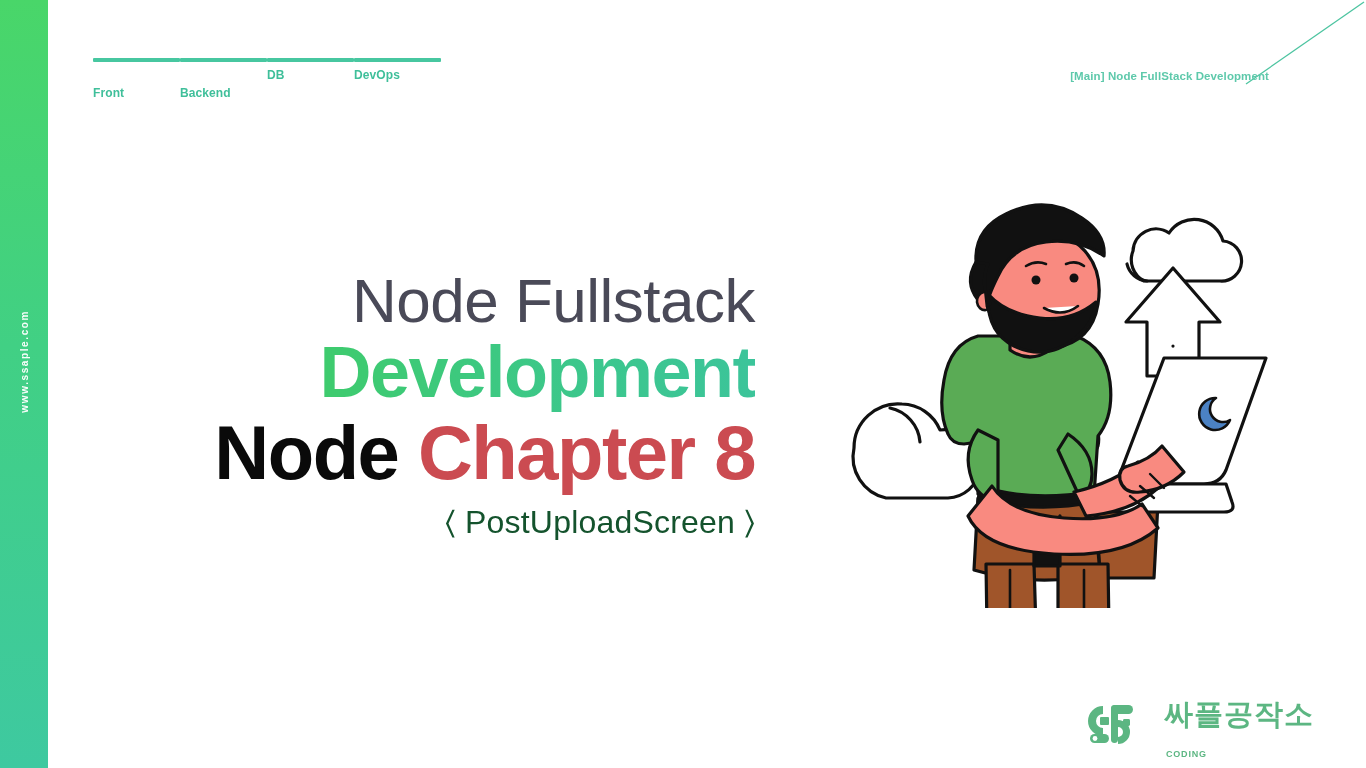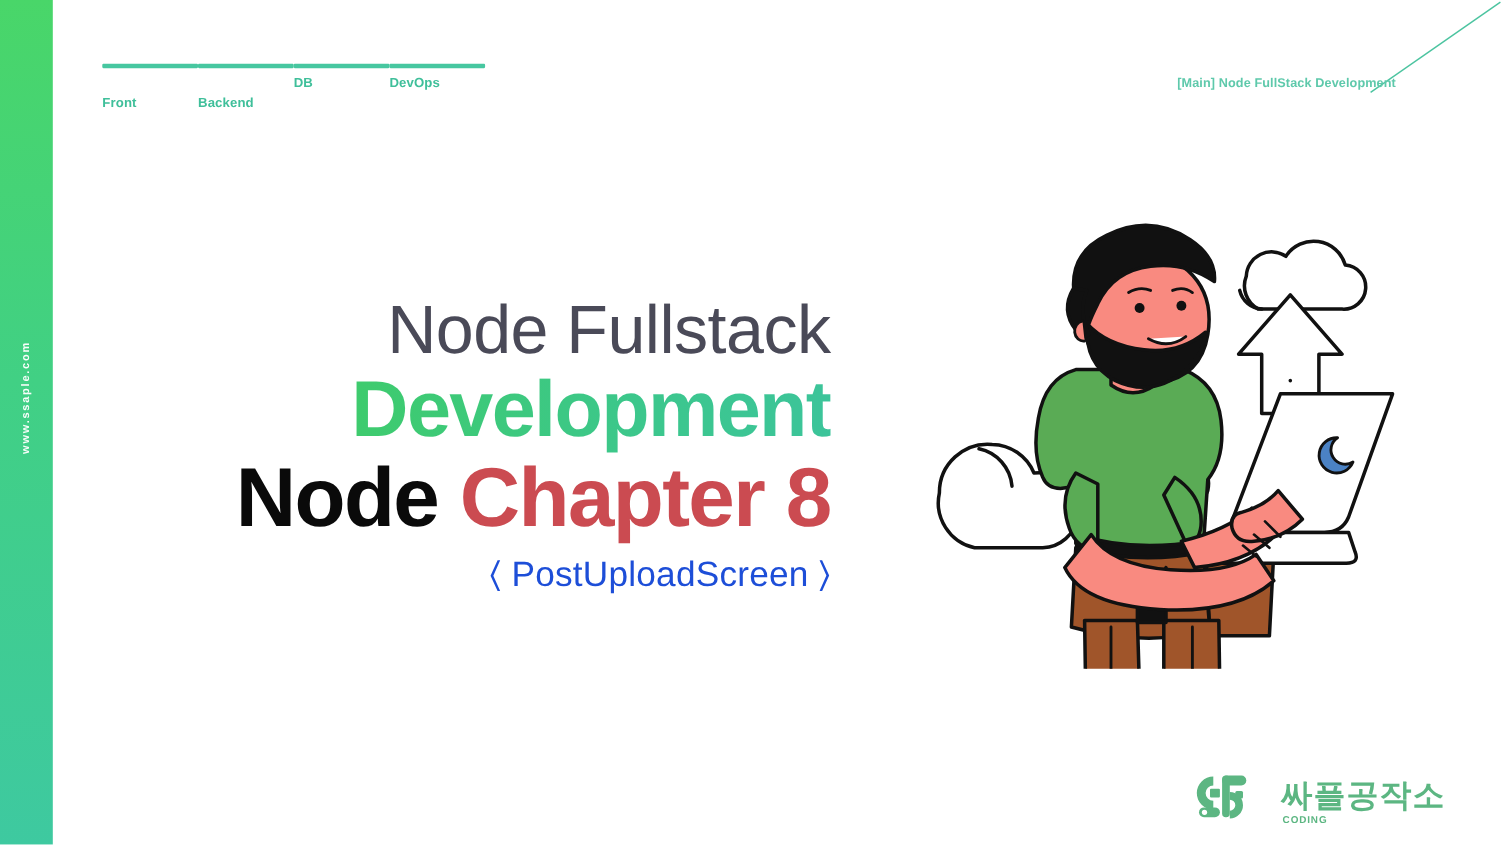--- a/index.html
+++ b/index.html
@@ -127,42 +127,41 @@
     letter-spacing: -1.5px;
     color: #0a0a0a;
     white-space: nowrap;
   }
   .title-line3 .accent { color: #cb4b51; margin-top: 36px; }
   .title-sub {
     margin-top: 12px;
     margin-left: 60px;
     font-size: 32px;
     font-weight: 300;
-    color: #1d4ed8;
+    color: #14532d;
     letter-spacing: .2px;
     white-space: nowrap;
   }
 
   
   .illustration {
     position: absolute;
     left: 828px;
     top: 198px;
     width: 440px;
     height: 410px;
   }
   .illustration svg { display: block; width: 100%; height: 100%; }
 
   
   .brand {
     position: absolute;
     right: 52px;
     bottom: 20px;
     display: flex;
-    align-items: center;
     gap: 22px;
   }
   .brand-mark { width: 56px; height: 48px; }
   .brand-mark svg { display: block; }
   .brand-text { position: relative; }
   .brand-name {
     font-size: 29px;
     font-weight: bold;
     color: #5cb682;
     letter-spacing: 1px;

